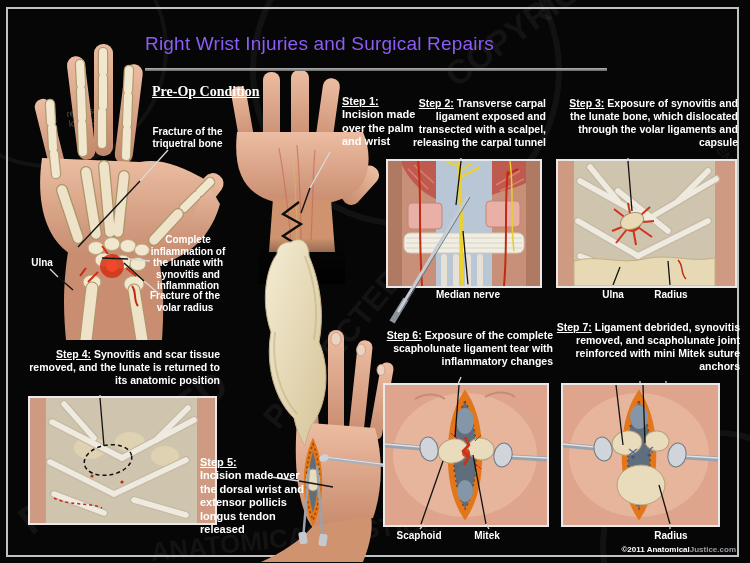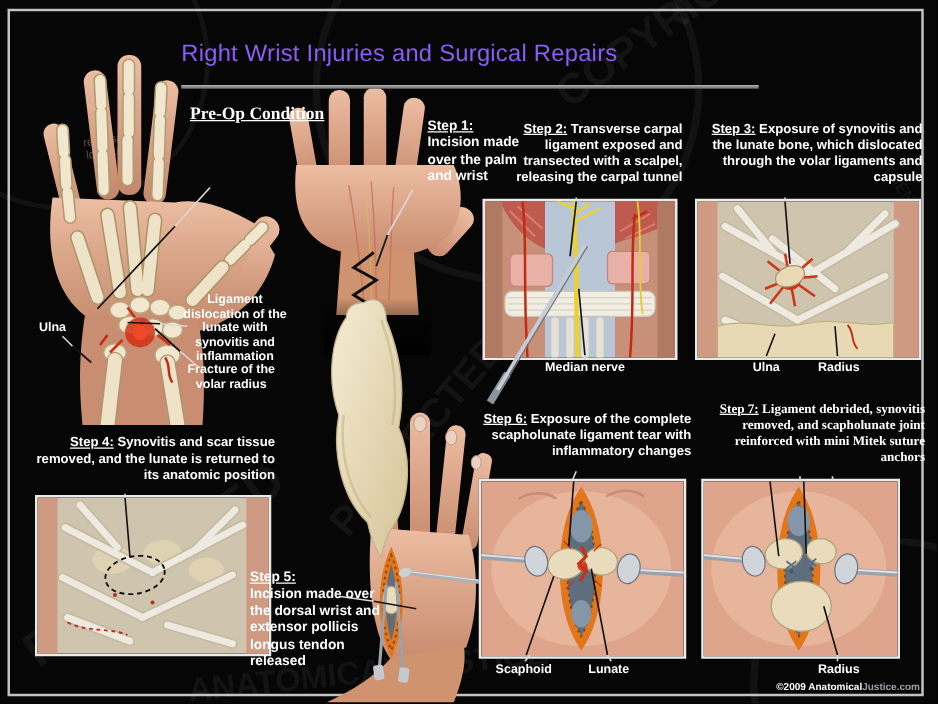--- a/index.html
+++ b/index.html
@@ -433,33 +433,34 @@
   <div class="leftstep" style="left:200px;top:456px;width:108px;">
     <div class="u">Step 5:</div>
     <div>Incision made over the dorsal wrist and extensor pollicis longus tendon released</div>
   </div>
 
   <div class="steptext" style="left:381px;top:329px;width:172px;">
     <span class="u">Step 6:</span>
     <span>Exposure of the complete scapholunate ligament tear with inflammatory changes</span>
   </div>
 
-  <div class="steptext" style="left:554px;top:321px;width:186px;font-family:Liberation Serif, serif;">
+  <div class="steptext" style="left:554px;top:321px;width:186px;">
     <span class="u">Step 7:</span>
     <span>Ligament debrided, synovitis removed, and scapholunate joint reinforced with mini Mitek suture anchors</span>
   </div>
 
+  <div class="lbl" style="left:140px;top:126px;width:95px;">Fracture of the triquetral bone</div>
   <div class="lbl" style="left:22px;top:257px;width:40px;">Ulna</div>
-  <div class="lbl" style="left:146px;top:234px;width:84px;">Ligament dislocation of the lunate with synovitis and inflammation</div>
+  <div class="lbl" style="left:146px;top:234px;width:84px;">Complete inflammation of the lunate with synovitis and inflammation</div>
   <div class="lbl" style="left:142px;top:290px;width:86px;">Fracture of the volar radius</div>
 
   <div class="lbl" style="left:420px;top:289px;width:96px;">Median nerve</div>
   <div class="lbl" style="left:588px;top:289px;width:50px;">Ulna</div>
   <div class="lbl" style="left:644px;top:289px;width:54px;">Radius</div>
   <div class="lbl" style="left:392px;top:530px;width:54px;">Scaphoid</div>
-  <div class="lbl" style="left:462px;top:530px;width:50px;">Lunate</div>
+  <div class="lbl" style="left:462px;top:530px;width:50px;">Mitek</div>
   <div class="lbl" style="left:645px;top:530px;width:52px;">Radius</div>
 
   <div class="copy">
-    <span>©2009 Anatomical</span><span class="dim">Justice.com</span>
+    <span>©2011 Anatomical</span><span class="dim">Justice.com</span>
   </div>
 
 </div>
 
 </body></html>

